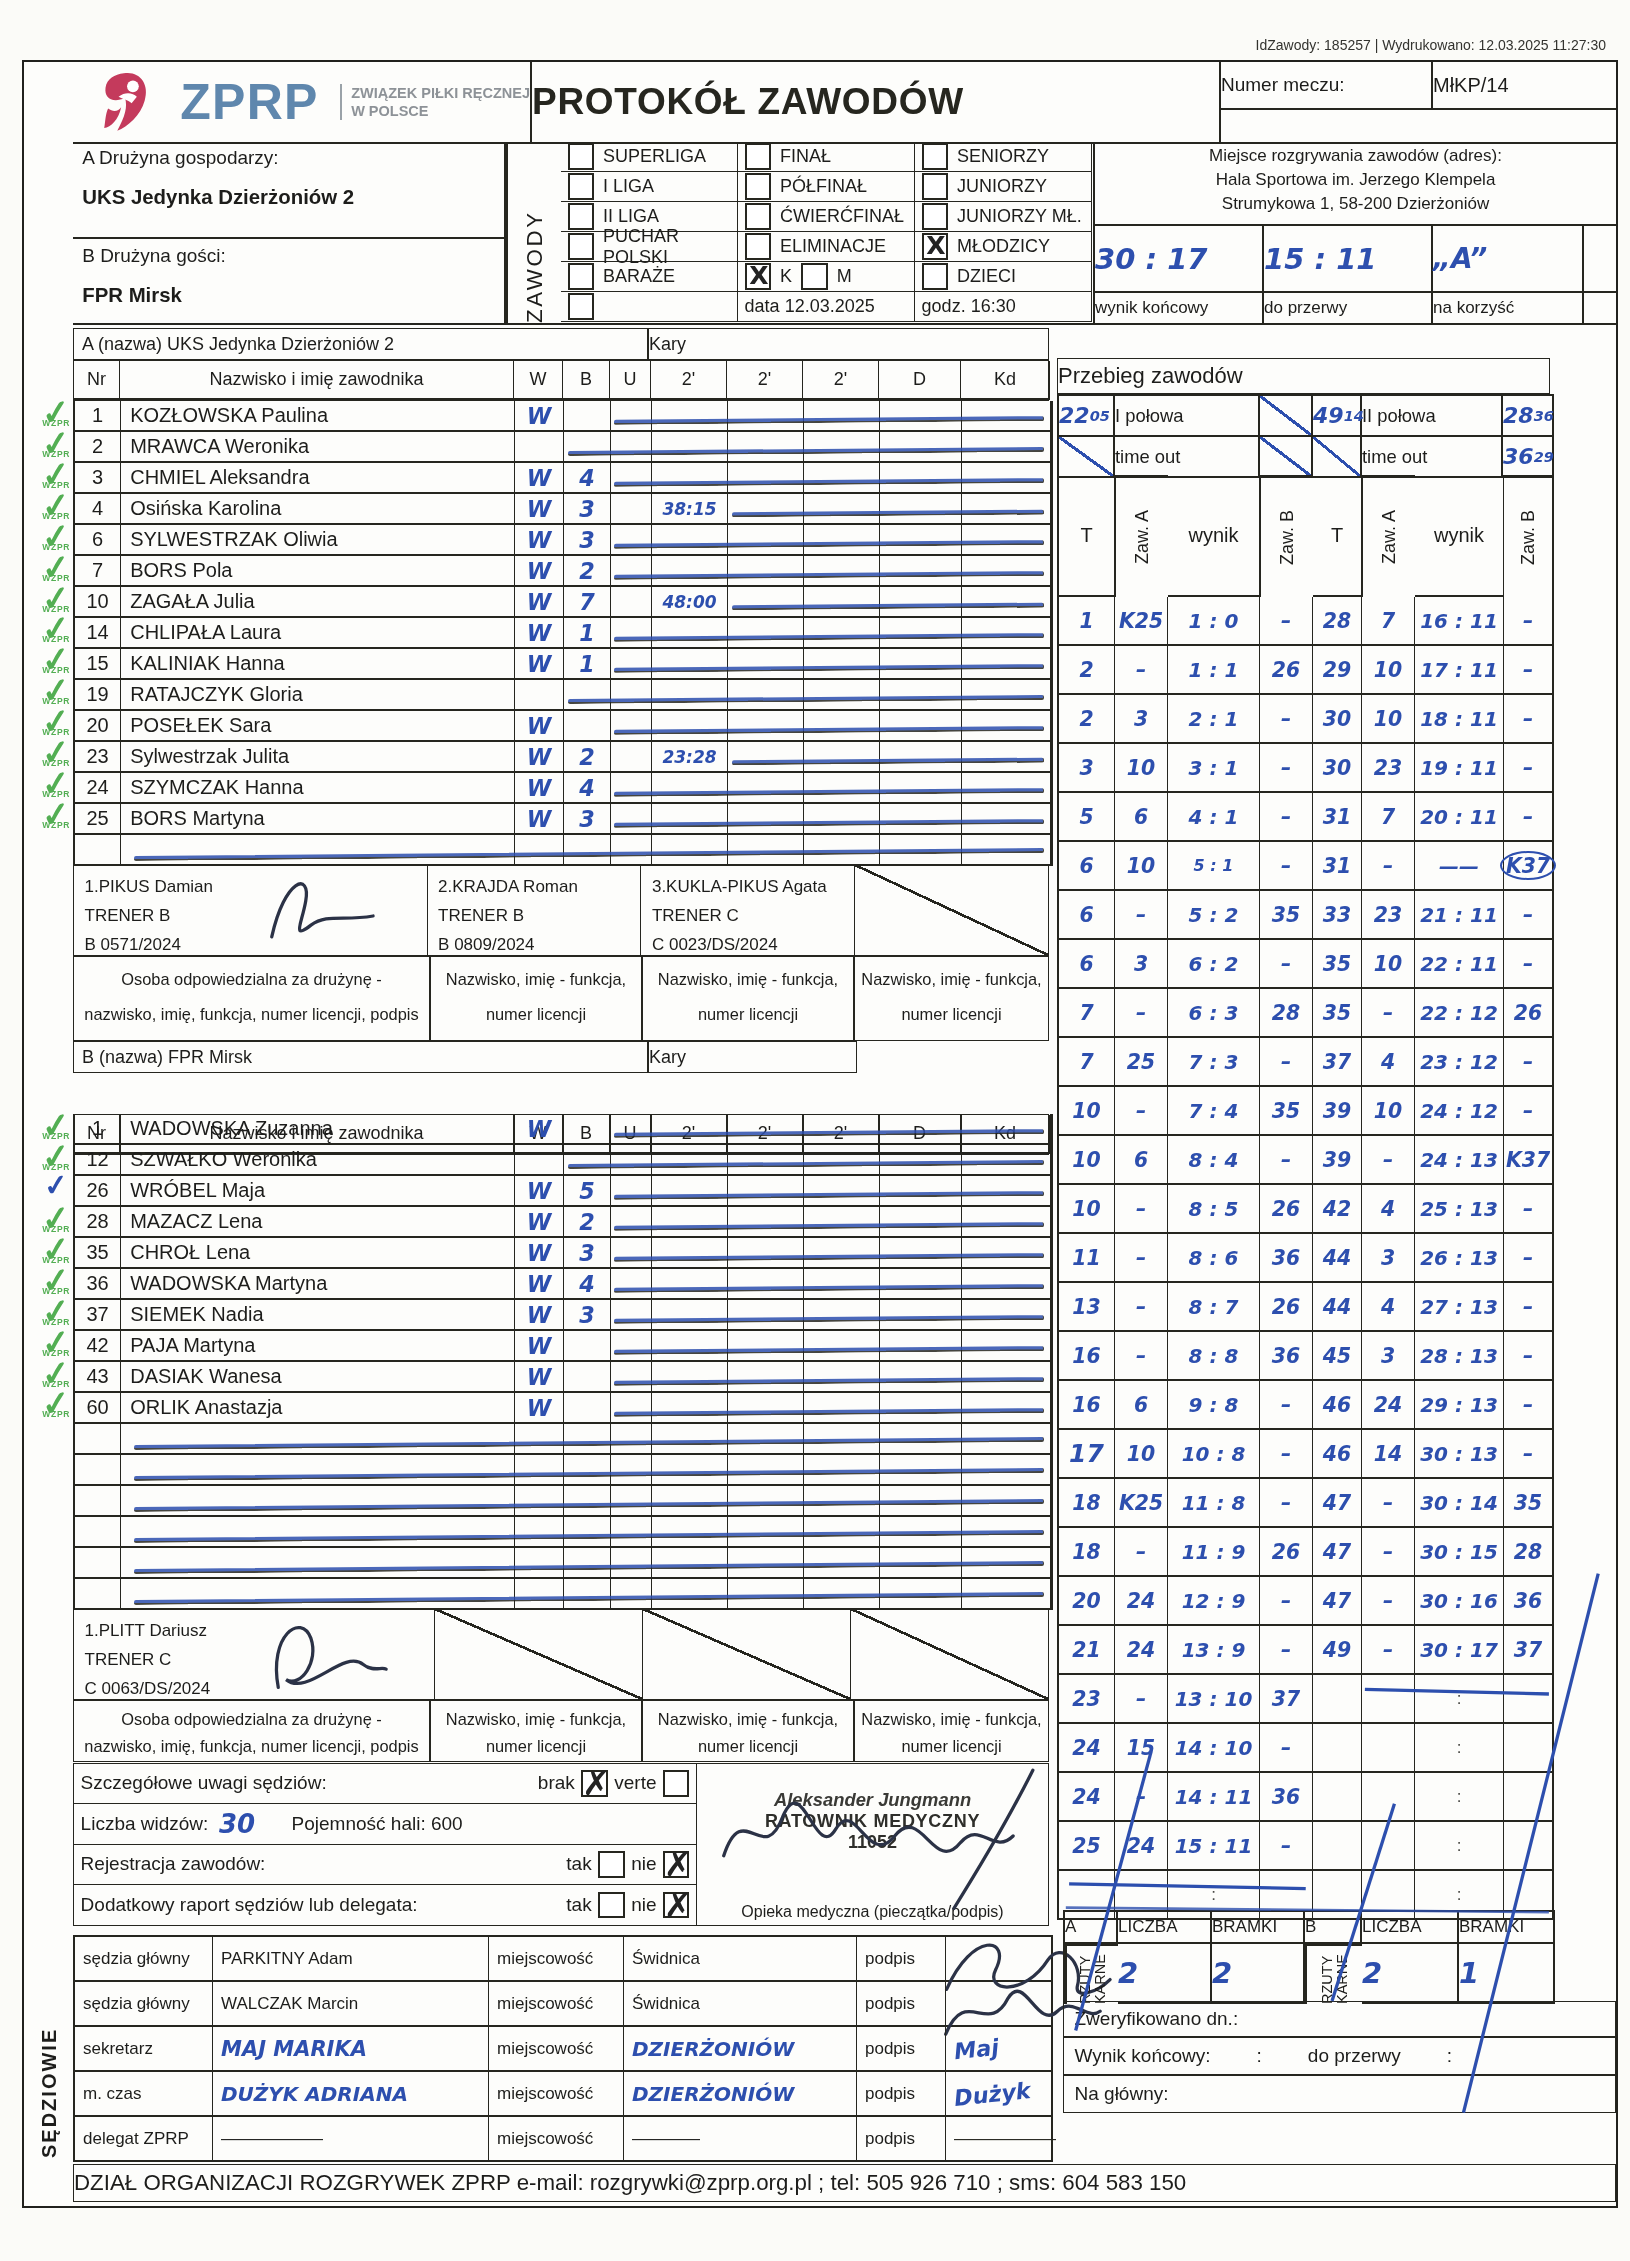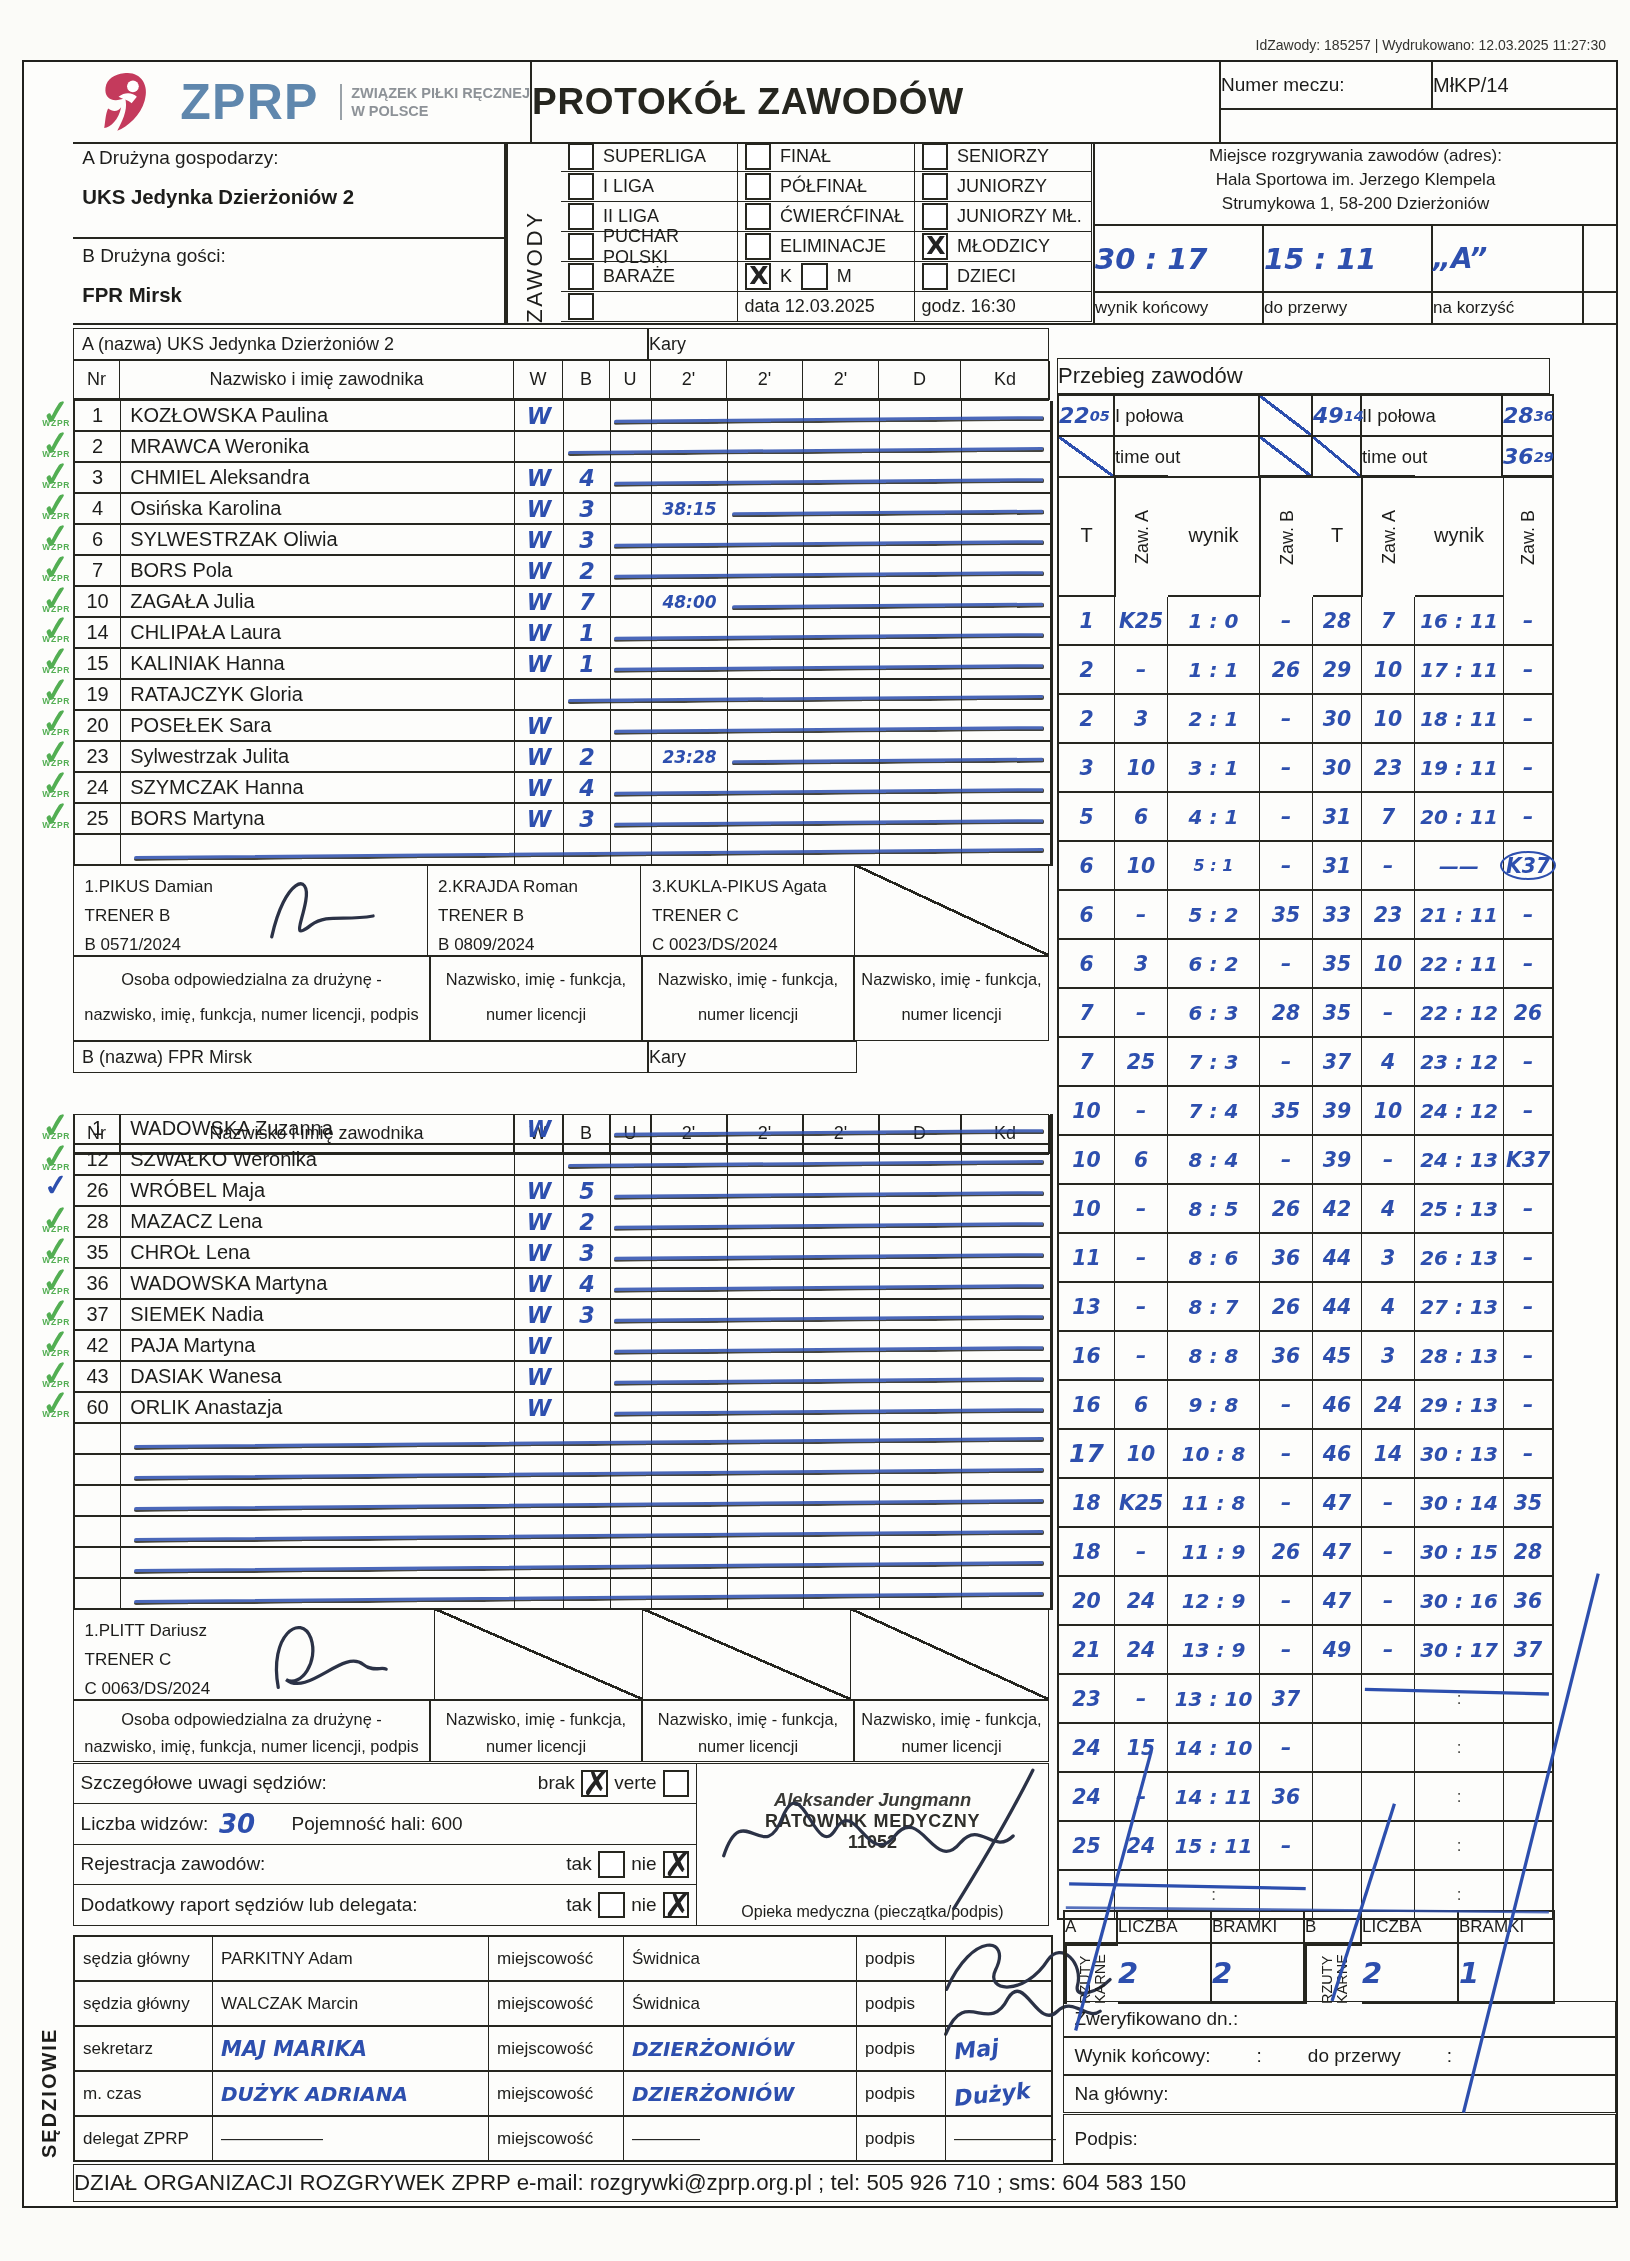--- a/index.html
+++ b/index.html
@@ -1535,21 +1535,20 @@
   </div>
 
   <div class="abs cellb flexl" style="left:1039px;top:1939px;width:553px;height:36px;padding-left:10.5px;font-size:19px;">Zweryfikowano dn.:</div>
   <div class="abs cellb flexl" style="left:1039px;top:1975px;width:553px;height:38px;padding-left:10.5px;font-size:19px;gap:46px;">
     <span>Wynik końcowy:</span>
       <span>:</span>
     <span>do przerwy</span>
       <span>:</span>
   </div>
   <div class="abs cellb flexl" style="left:1039px;top:2013px;width:553px;height:38px;padding-left:10.5px;font-size:19px;">Na główny:</div>
-  <div class="abs cellb flexl" style="left:1039px;top:2052px;width:553px;height:50px;padding-left:10.5px;font-size:19px;">Podpis:</div>
 
   <svg class="pen" width="1592" height="2144" viewBox="0 0 2422 3262">
     <line x1="1590" y1="2772" x2="1950" y2="2779" stroke="#2d4fae" stroke-width="5"></line>
     <line x1="2040" y1="2476" x2="2320" y2="2483" stroke="#2d4fae" stroke-width="5"></line>
     <line x1="1585" y1="2808" x2="2320" y2="2815" stroke="#2d4fae" stroke-width="4" opacity=".8"></line>
     <line x1="1600" y1="2995" x2="1715" y2="2570" stroke="#2d4fae" stroke-width="5"></line>
     <line x1="1990" y1="2950" x2="2085" y2="2650" stroke="#2d4fae" stroke-width="5"></line>
     <line x1="2190" y1="3120" x2="2395" y2="2300" stroke="#2d4fae" stroke-width="5"></line>
   </svg>
 <div class="mark" style="left: 9.2px; top: 337px;">

